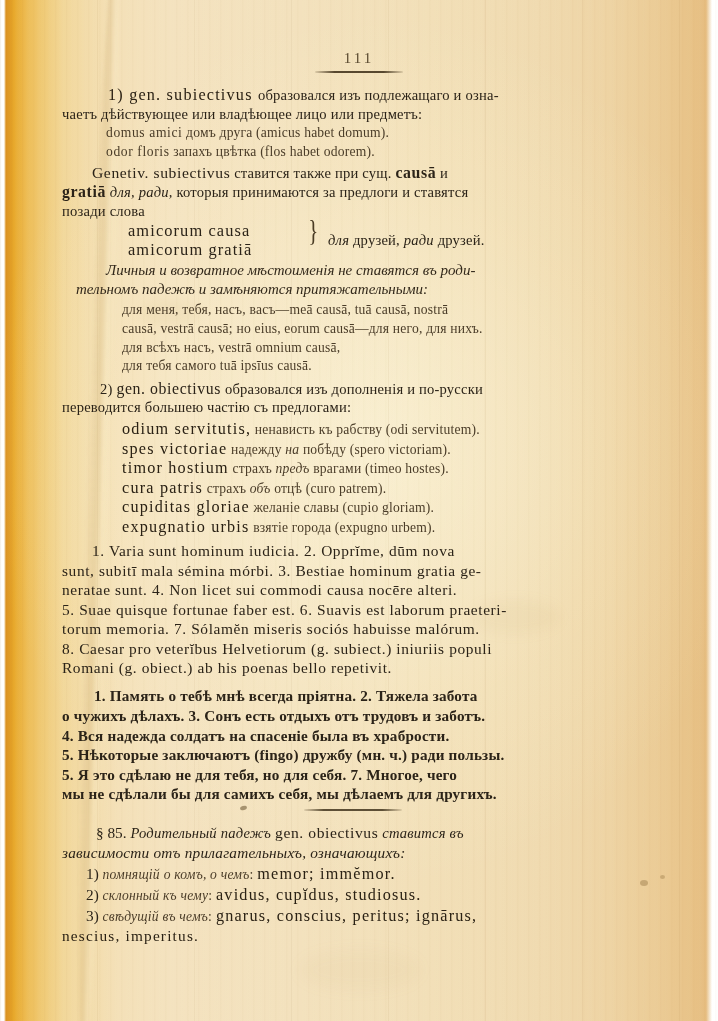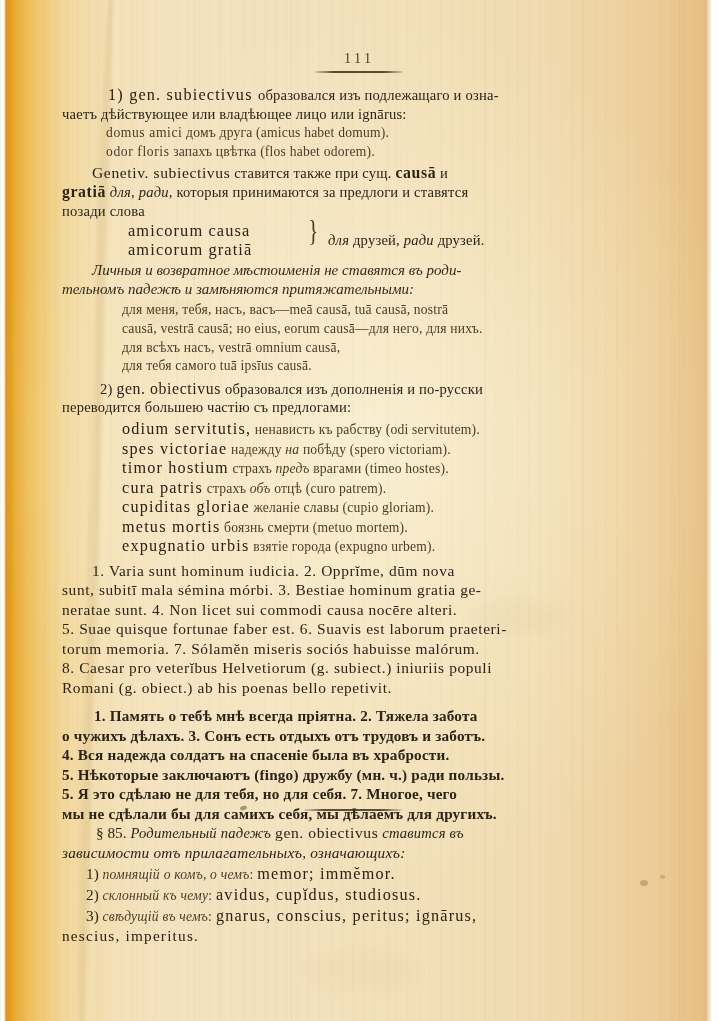--- a/index.html
+++ b/index.html
@@ -248,21 +248,21 @@
 
     <div class="folio-wrap">
       <div class="folio">111</div>
       <div class="folio-rule"></div>
     </div>
 
     <div class="body-block">
 
       <div>
         <div class="para" style="text-indent:46px;"><span class="lat-big">1) </span><span class="lat lat-big">gen. subiectivus </span><span class="rus">образовался изъ подлежащаго и озна-</span></div>
-        <div class="para rus">чаетъ дѣйствующее или владѣющее лицо или ignārus:</div>
+        <div class="para rus">чаетъ дѣйствующее или владѣющее лицо или предметъ:</div>
       </div>
 
       <div class="ind1" style="margin-top:1px;">
         <div class="line sm"><span class="lat">domus amici</span> <span>домъ друга</span> <span>(amicus habet domum).</span></div>
         <div class="line sm"><span class="lat">odor floris</span> <span>запахъ цвѣтка</span> <span>(flos habet odorem).</span></div>
       </div>
 
       <div style="margin-top:3px;">
         <div class="para" style="text-indent:30px;"><span class="lat" style="font-size:15.6px;">Genetiv. subiectivus</span><span class="rus"> ставится также при сущ. </span><span class="lat bold" style="font-size:15.8px;">causā</span><span class="rus"> и</span></div>
         <div class="para"><span class="lat bold" style="font-size:15.8px;">gratiā</span><span class="rus it"> для, ради,</span><span class="rus"> которыя принимаются за предлоги и ставятся</span></div>
@@ -271,21 +271,21 @@
 
       <div class="brace-group">
         <div class="bg-lines">
           <div class="bg-line lat">amicorum causa</div>
           <div class="bg-line lat">amicorum gratiā</div>
         </div>
         <div class="brace-mark">}</div>
         <div class="brace-gloss rus"><span class="it">для</span><span> друзей, </span><span class="it">ради</span><span> друзей.</span></div>
       </div>
 
-      <div style="margin-top:2px;">
+      <div style="margin-top:2px;margin-left:14px;">
         <div class="italic-block" style="text-indent:30px;">Личныя и возвратное мѣстоименія не ставятся въ роди-</div>
         <div class="italic-block">тельномъ падежѣ и замѣняются притяжательными:</div>
       </div>
 
       <div class="ind2" style="margin-top:3px;">
         <div class="line sm">для меня, тебя, насъ, васъ—meā causā, tuā causā, nostrā</div>
         <div class="line sm">causā, vestrā causā; но eius, eorum causā—для него, для нихъ.</div>
         <div class="line sm">для всѣхъ насъ, vestrā omnium causā,</div>
         <div class="line sm">для тебя самого tuā ipsīus causā.</div>
       </div>
@@ -294,21 +294,20 @@
         <div class="para" style="text-indent:38px;"><span class="rus">2) </span><span class="lat" style="font-size:15.8px;">gen. obiectivus</span><span class="rus"> образовался изъ дополненія и по-русски</span></div>
         <div class="para rus">переводится большею частію съ предлогами:</div>
       </div>
 
       <div class="ind2" style="margin-top:3px;">
         <div class="line"><span class="lat lat-big">odium servitutis,</span><span class="sm"> ненависть къ рабству </span><span class="sm">(odi servitutem).</span></div>
         <div class="line"><span class="lat lat-big">spes victoriae</span><span class="sm"> надежду </span><span class="sm it">на</span><span class="sm"> побѣду </span><span class="sm">(spero victoriam).</span></div>
         <div class="line"><span class="lat lat-big">timor hostium</span><span class="sm"> страхъ </span><span class="sm it">предъ</span><span class="sm"> врагами </span><span class="sm">(timeo hostes).</span></div>
         <div class="line"><span class="lat lat-big">cura patris</span><span class="sm"> страхъ </span><span class="sm it">объ</span><span class="sm"> отцѣ </span><span class="sm">(curo patrem).</span></div>
         <div class="line"><span class="lat lat-big">cupiditas gloriae</span><span class="sm"> желаніе славы </span><span class="sm">(cupio gloriam).</span></div>
-        <div class="line"><span class="lat lat-big">metus mortis</span><span class="sm"> боязнь смерти </span><span class="sm">(metuo mortem).</span></div>
         <div class="line"><span class="lat lat-big">expugnatio urbis</span><span class="sm"> взятіе города </span><span class="sm">(expugno urbem).</span></div>
       </div>
 
       <div style="margin-top:4px;">
         <div class="exlines lat" style="text-indent:30px;">1. Varia sunt hominum iudicia. 2. Opprĭme, dūm nova</div>
         <div class="exlines lat">sunt, subitī mala sémina mórbi. 3. Bestiae hominum gratia ge-</div>
         <div class="exlines lat">neratae sunt. 4. Non licet sui commodi causa nocēre alteri.</div>
         <div class="exlines lat">5. Suae quisque fortunae faber est. 6. Suavis est laborum praeteri-</div>
         <div class="exlines lat">torum memoria. 7. Sólamĕn miseris sociós habuisse malórum.</div>
         <div class="exlines lat">8. Caesar pro veterĭbus Helvetiorum (g. subiect.) iniuriis populi</div>

